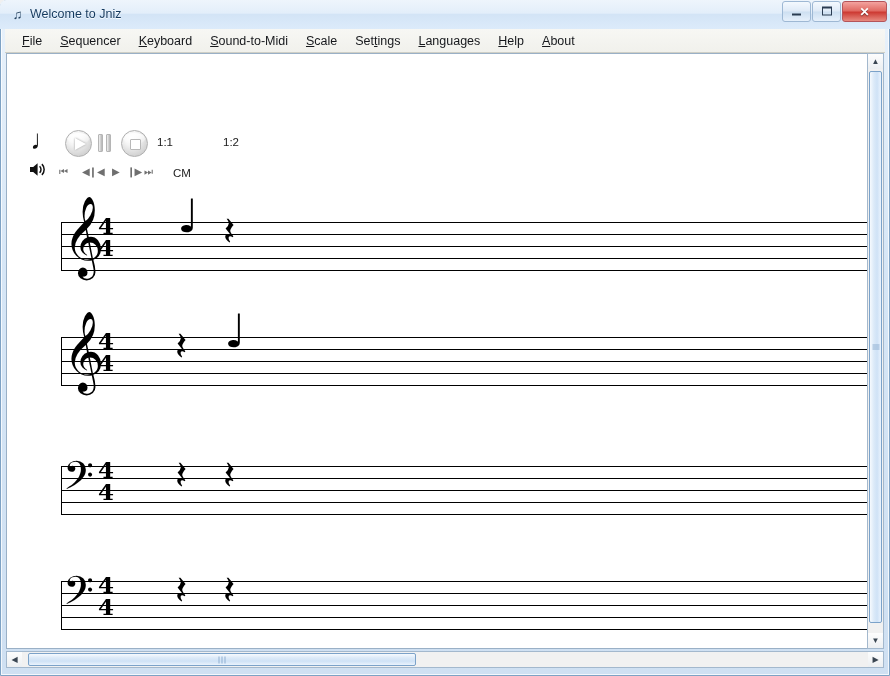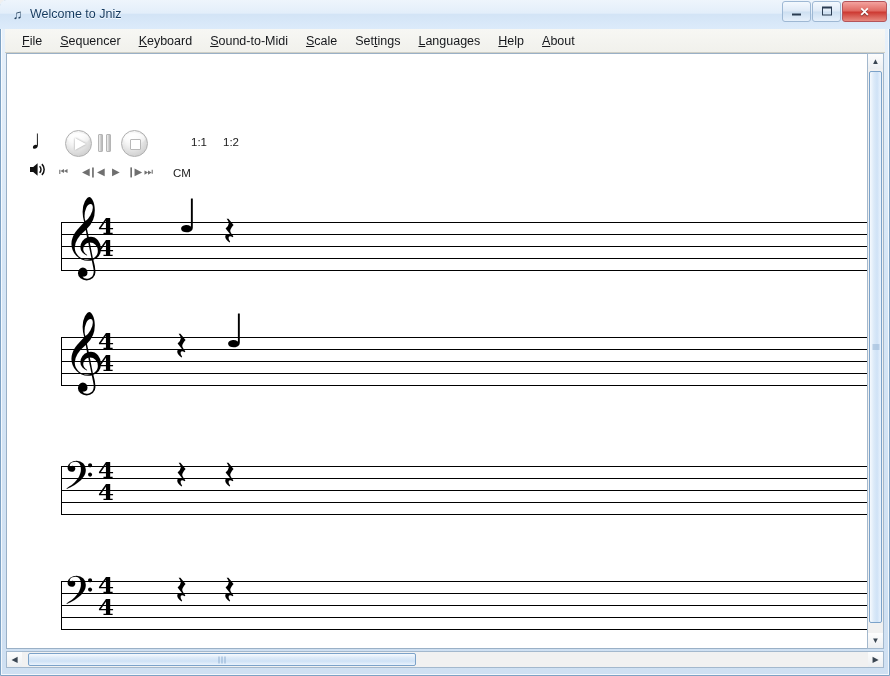--- a/index.html
+++ b/index.html
@@ -428,21 +428,21 @@
         <div class="tri-play"></div>
       </div>
       <div class="pausebtn" style="left:90px; top:80px;">
         <span class="b1"></span>
         <span class="b2"></span>
       </div>
       <div class="circbtn" style="left:114px; top:76px;">
         <div class="sq-stop"></div>
       </div>
 
-      <div class="tb-label" style="left:184px; top:83px;">1:1</div>
+      <div class="tb-label" style="left:150px; top:83px;">1:1</div>
       <div class="tb-label" style="left:216px; top:83px;">1:2</div>
       <div class="tb-label" style="left:166px; top:114px;">CM</div>
 
       <div id="transport">
           <div class="tpbtn" style="left: 52px;">⏮</div>
           <div class="tpbtn" style="left: 75px;">◀❙</div>
           <div class="tpbtn" style="left: 90px;">◀</div>
           <div class="tpbtn" style="left: 105px;">▶</div>
           <div class="tpbtn" style="left: 120px;">❙▶</div>
           <div class="tpbtn" style="left: 137px;">⏭</div>

